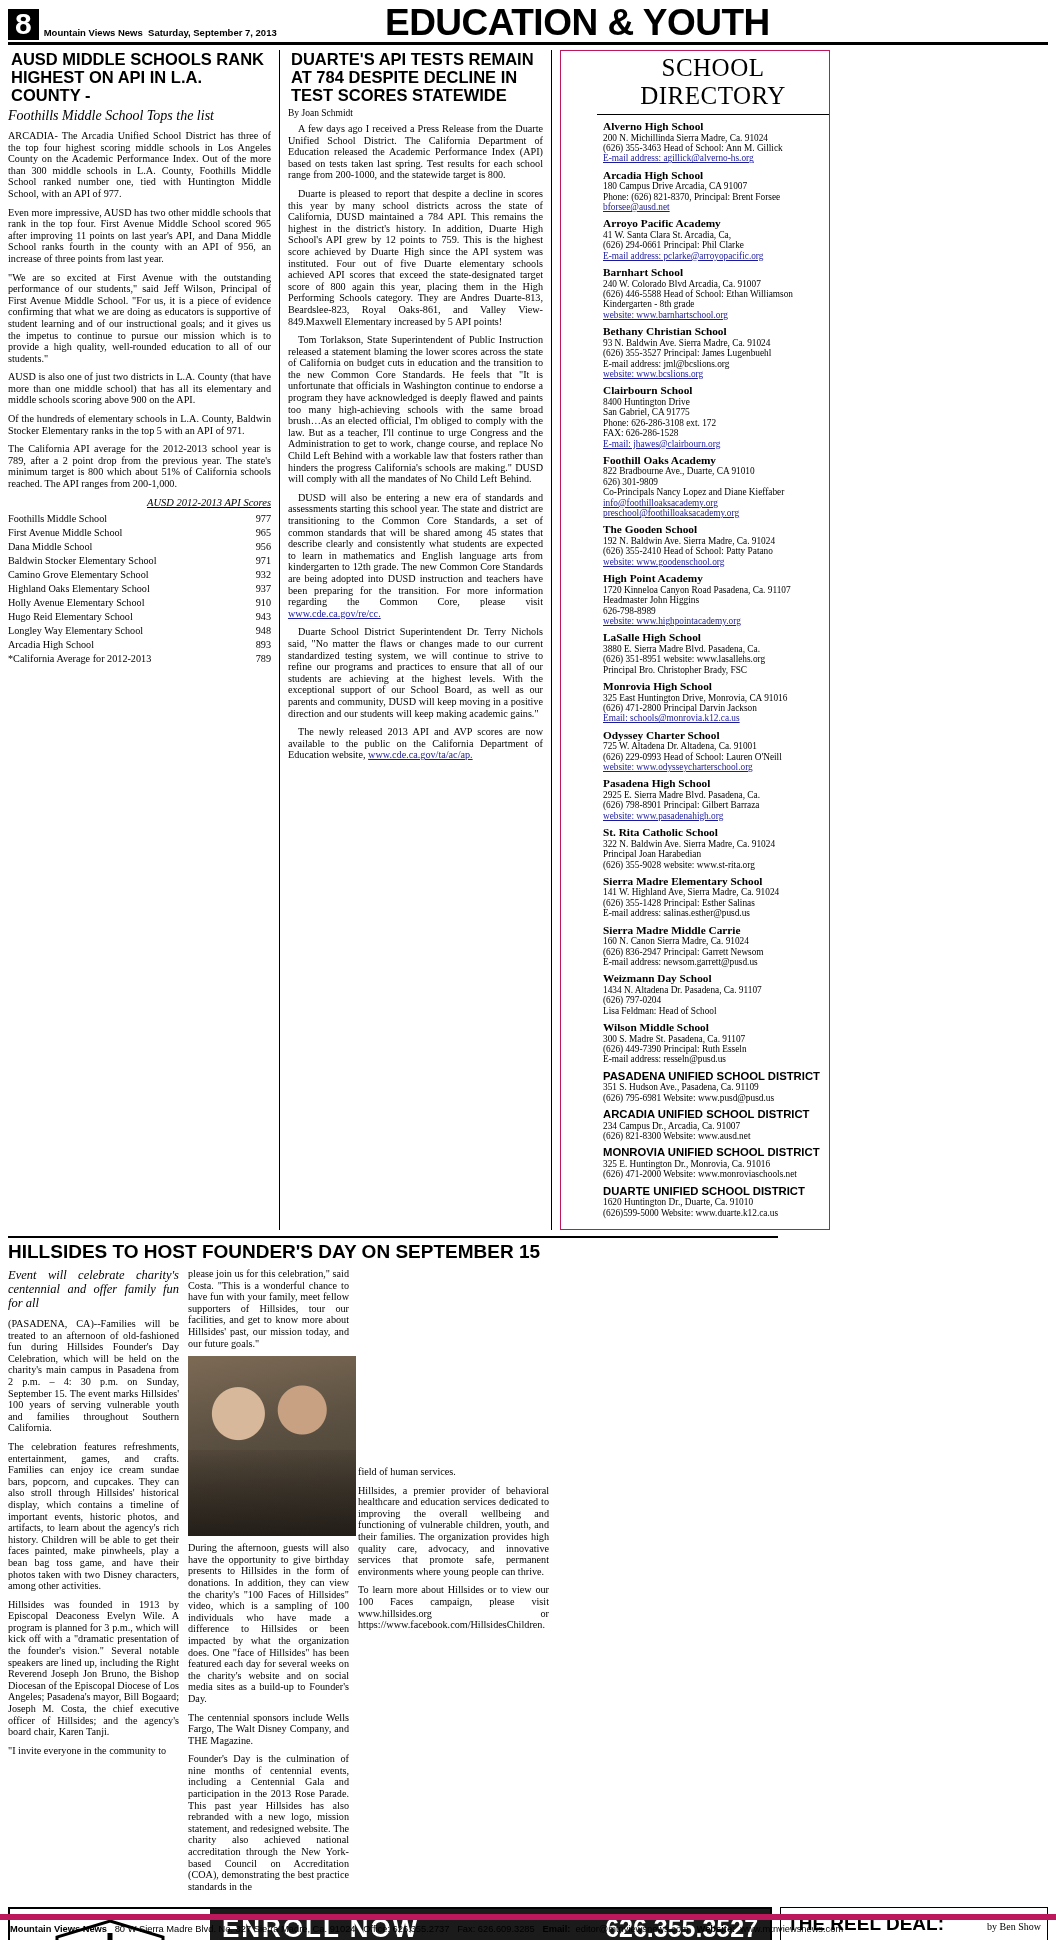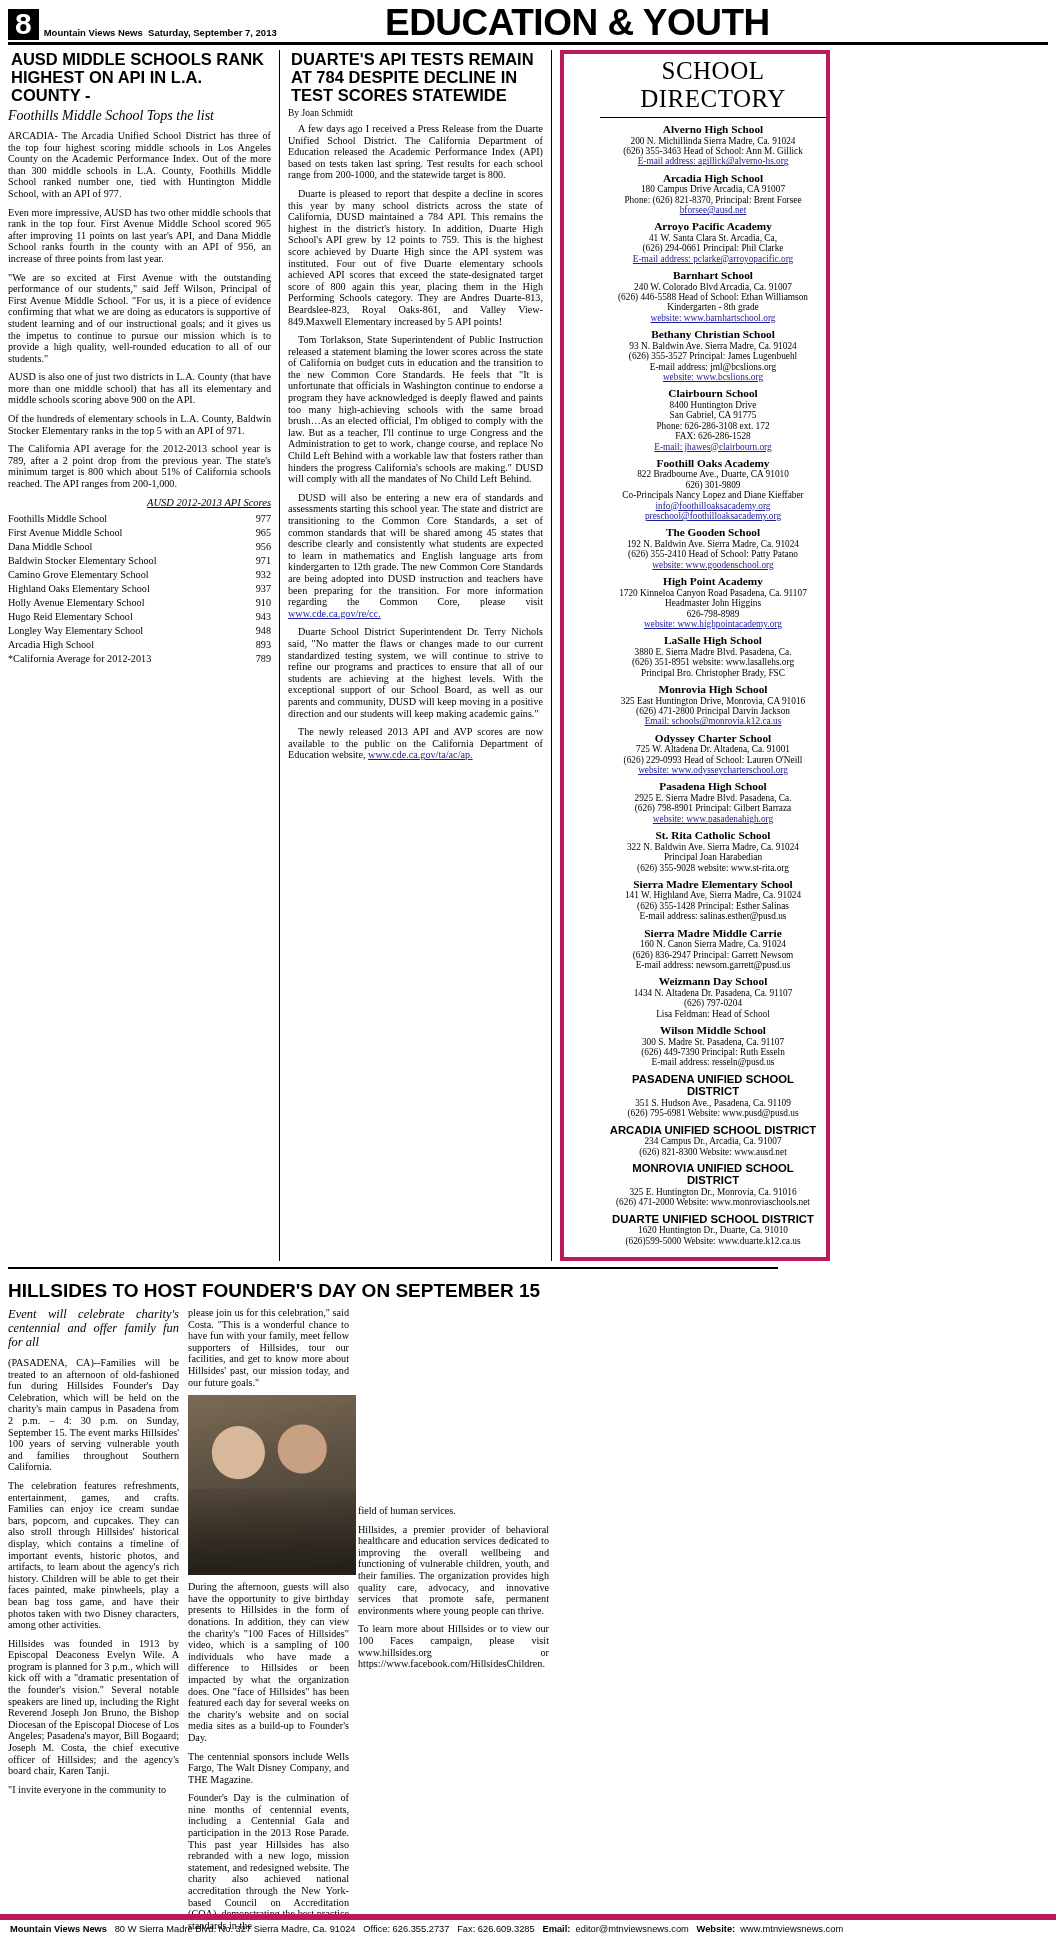--- a/index.html
+++ b/index.html
@@ -51,36 +51,36 @@
   p.body { margin:0 0 7px 0; text-align:justify; font-size:10.2px; line-height:11.6px; text-indent:0; }
   p.body.indent { text-indent:10px; }
   a, .link { color:#1a1a9a; text-decoration:underline; }
 
   .scores-title { font-style:italic; font-weight:normal; text-decoration:underline; font-size:10.5px; margin:6px 0 4px 0;text-align:right; }
   table.scores { width:100%; border-collapse:collapse; font-size:10.2px; }
   table.scores td { padding:1px 0; line-height:12px; }
   table.scores td.val { text-align:right; width:42px; }
 
   
-  .dir-box { border:4px solid #be185d;padding-left:36px; }
+  .dir-box { border:1px solid #be185d;padding-left:36px; }
   .dir-title {
     font-family:"Liberation Serif", serif;
     font-size:25px; font-weight:normal;
     text-align:center; border-bottom:1px solid #000;
     padding:3px 0 4px 0; letter-spacing:0.5px;
   }
-  .dir-body { padding:5px 6px 6px 6px; text-align:center; }
+  .dir-body { padding:5px 6px 6px 6px; text-align:left; }
   .sch { margin-bottom:5px; }
   .sch .nm { font-family:"Liberation Serif", serif; font-weight:bold; font-size:11.3px; line-height:12.5px; }
   .sch .ln { font-size:9.3px; line-height:10.4px; }
   .sch .ln.lnk { color:#1a1a9a; text-decoration:underline; }
   .sch.dist .nm { font-size:11.3px; font-weight:bold; font-family:"Liberation Sans", sans-serif; }
 
   
-  .hill-wrap { margin-top:6px; border-top:2px solid #000; padding-top:11px; width:770px; }
+  .hill-wrap { margin-top:6px; border-top:2px solid #000; padding-top:3px; width:770px; }
   .hill-head { font-family:"Liberation Sans", sans-serif; font-weight:bold; font-size:19px; margin:0 0 5px 0; }
   .hill-cols { display:flex; }
   .hcol { font-size:10.2px; line-height:11.6px; text-align:justify; }
   .hcol1 { width:180px; padding-right:9px; }
   .hcol2 { width:170px; padding-right:9px; }
   .hcol3 { width:200px; padding-right:9px; }
   .hill-intro-italic { font-family:"Liberation Serif", serif; font-style:italic; font-size:12.5px; line-height:14px; margin-bottom:8px; }
   .photo-people {
     width:168px; height:180px; margin:0 0 6px 0;
     background:

